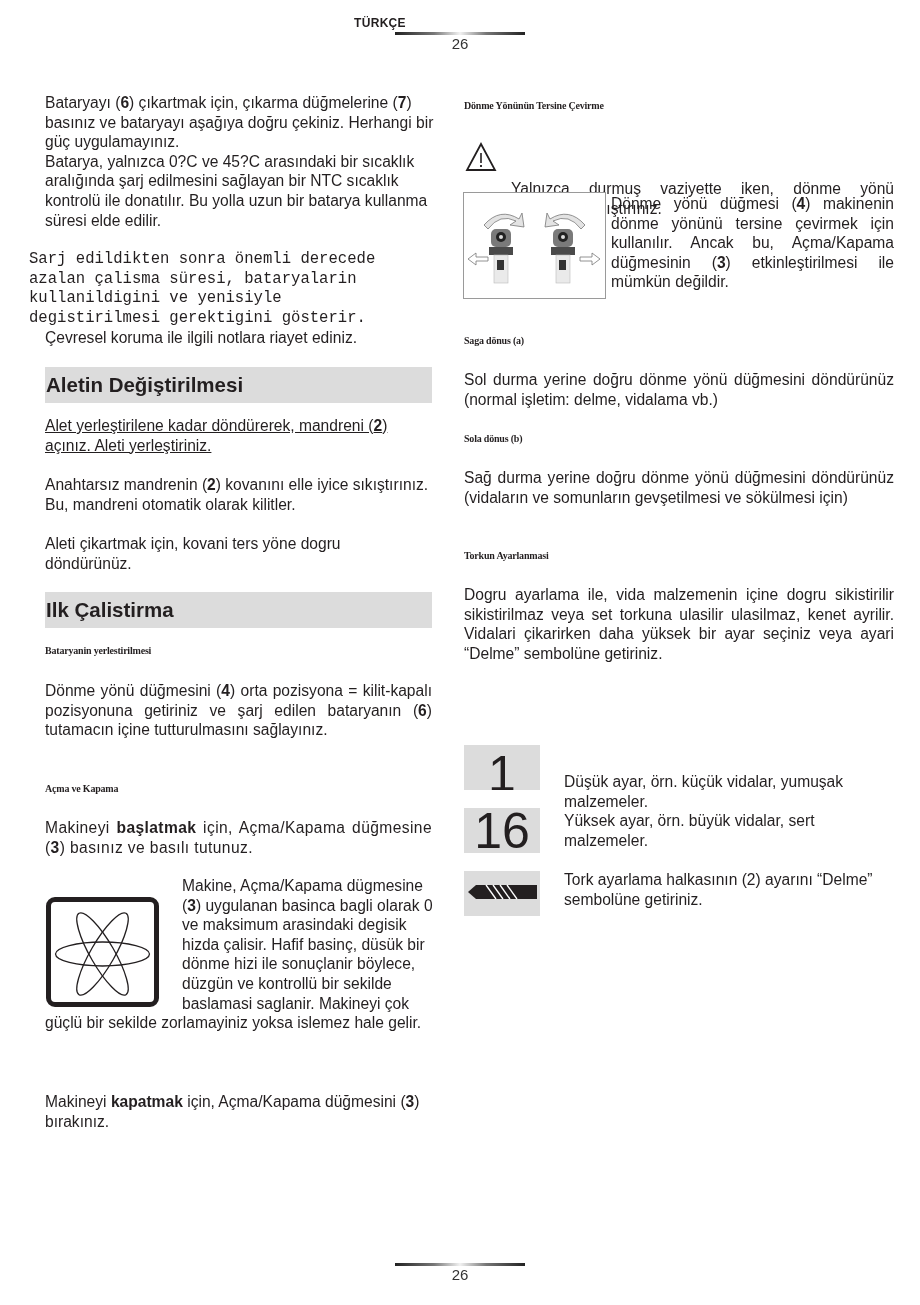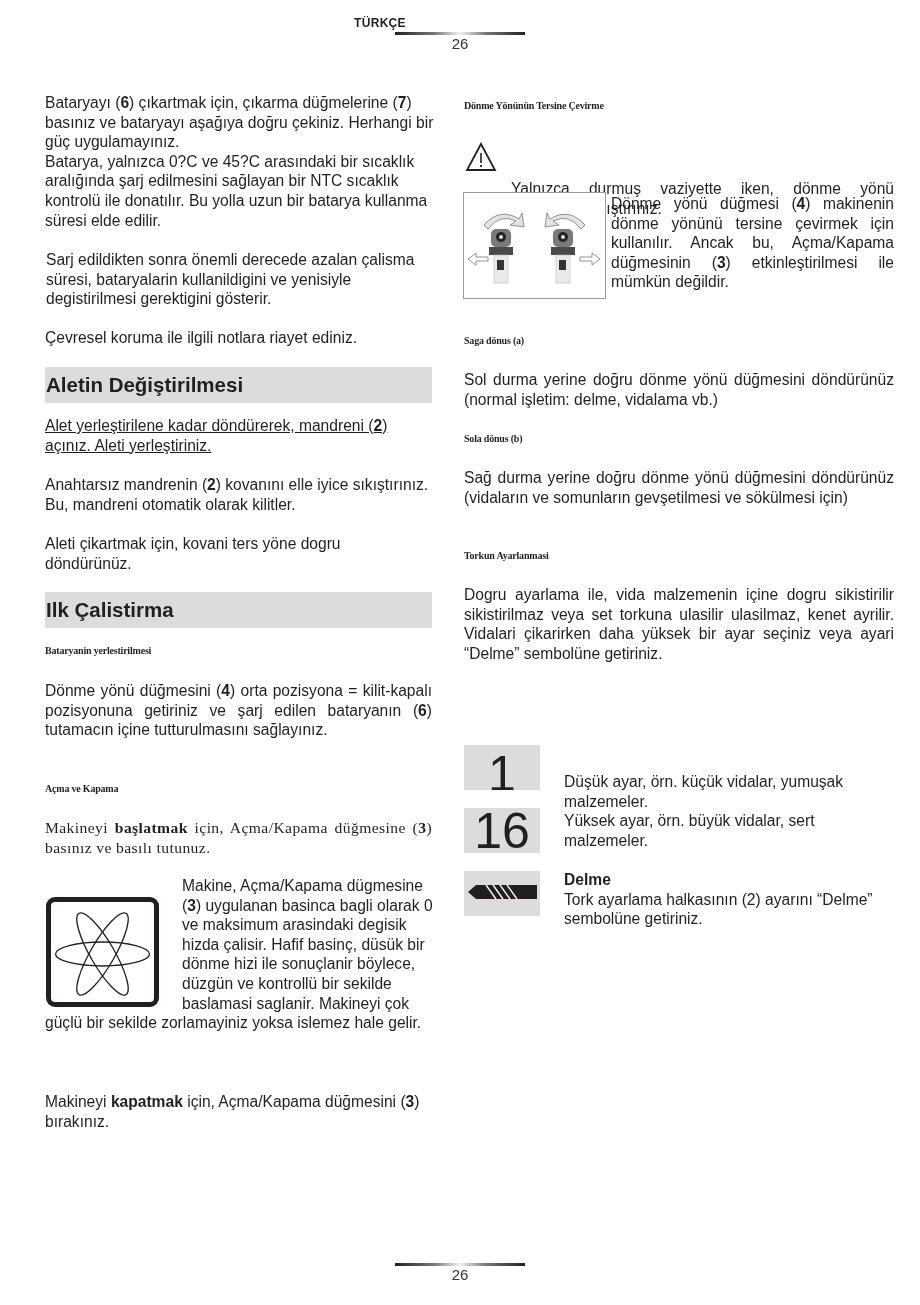--- a/index.html
+++ b/index.html
@@ -57,42 +57,42 @@
 <div class="rule" style="top:32px;"></div>
 <div class="page-num" style="top:38px;">26</div>
 
 <div class="col" style="left:45px; top:93px; width:390px;">
   <p class="p">
     <span>Bataryayı (</span><b>6</b><span>) çıkartmak için, çıkarma düğmelerine (</span><b>7</b><span>) basınız ve bataryayı aşağıya doğru çekiniz. Herhangi bir güç uygulamayınız.</span>
   </p>
   <p class="p">Batarya, yalnızca 0?C ve 45?C arasındaki bir sıcaklık aralığında şarj edilmesini sağlayan bir NTC sıcaklık kontrolü ile donatılır. Bu yolla uzun bir batarya kullanma süresi elde edilir.</p>
 </div>
 
-<div class="col" style="left:46px; top:250px; width:390px;">Sarj edildikten sonra önemli derecede azalan çalisma süresi, bataryalarin kullanildigini ve yenisiyle degistirilmesi gerektigini gösterir.</div>
+<div class="col" style="left:29px; top:250px; width:390px;font-family:Liberation Mono, monospace;">Sarj edildikten sonra önemli derecede azalan çalisma süresi, bataryalarin kullanildigini ve yenisiyle degistirilmesi gerektigini gösterir.</div>
 <div class="col" style="left:45px; top:328px; width:390px;">Çevresel koruma ile ilgili notlara riayet ediniz.</div>
 
 <div class="sec-bar" style="top:367px;">Aletin Değiştirilmesi</div>
 
 <div class="col" style="left:45px; top:416px; width:387px;text-decoration:underline;">
   <span>Alet yerleştirilene kadar döndürerek, mandreni (</span><b>2</b><span>) açınız. Aleti yerleştiriniz.</span>
 </div>
 <div class="col" style="left:45px; top:475px; width:390px;">
   <span>Anahtarsız mandrenin (</span><b>2</b><span>) kovanını elle iyice sıkıştırınız. Bu, mandreni otomatik olarak kilitler.</span>
 </div>
 <div class="col" style="left:45px; top:534px; width:370px;">Aleti çikartmak için, kovani ters yöne dogru döndürünüz.</div>
 
 <div class="sec-bar" style="top:592px;">Ilk Çalistirma</div>
 
 <div class="col subhead" style="left:45px; top:641px; width:390px;">Bataryanin yerlestirilmesi</div>
 <div class="col just" style="left:45px; top:681px; width:387px;">
   <span>Dönme yönü düğmesini (</span><b>4</b><span>) orta pozisyona = kilit-kapalı pozisyonuna getiriniz ve şarj edilen bataryanın (</span><b>6</b><span>) tutamacın içine tutturulmasını sağlayınız.</span>
 </div>
 
 <div class="col subhead" style="left:45px; top:779px; width:390px;">Açma ve Kapama</div>
-<div class="col just" style="left:45px; top:818px; width:387px; letter-spacing:0.4px;font-family:Liberation Serif, serif;">
+<div class="col just" style="left:45px; top:818px; width:387px; letter-spacing:0.4px;">
   <span>Makineyi </span><b>başlatmak</b><span> için, Açma/Kapama düğmesine (</span><b>3</b><span>) basınız ve basılı tutunuz.</span>
 </div>
 
 <div class="col" style="left:45px; top:876px; width:390px;">
   <div style="float:left; width:137px; height:137px;"></div>
   <span>Makine, Açma/Kapama dügmesine (</span><b>3</b><span>) uygulanan basinca bagli olarak 0 ve maksimum arasindaki degisik hizda çalisir. Hafif basinç, düsük bir dönme hizi ile sonuçlanir böylece, düzgün ve kontrollü bir sekilde baslamasi saglanir. Makineyi çok güçlü bir sekilde zorlamayiniz yoksa islemez hale gelir.</span>
 </div>
 <div class="atom-box">
   <svg width="103" height="100" viewBox="0 0 103 100">
     <g fill="none" stroke="#231f20" stroke-width="1.3">
@@ -172,18 +172,17 @@
     <path d="M4 21 L12 14 L73 14 L73 28 L12 28 Z" fill="#231f20"></path>
     <g stroke="#ffffff" stroke-width="1.3">
       <line x1="22" y1="14" x2="32" y2="28"></line>
       <line x1="29" y1="14" x2="39" y2="28"></line>
       <line x1="36" y1="14" x2="46" y2="28"></line>
       <line x1="43" y1="14" x2="53" y2="28"></line>
     </g>
   </svg>
 </div>
 <div class="col" style="left:564px; top:870px; width:330px;">
-  <div class="bold">Delme</div>
   <div>Tork ayarlama halkasının (2) ayarını “Delme” sembolüne getiriniz.</div>
 </div>
 
 <div class="rule" style="top:1263px;"></div>
 <div class="page-num" style="top:1269px;">26</div>
 
 </body></html>

